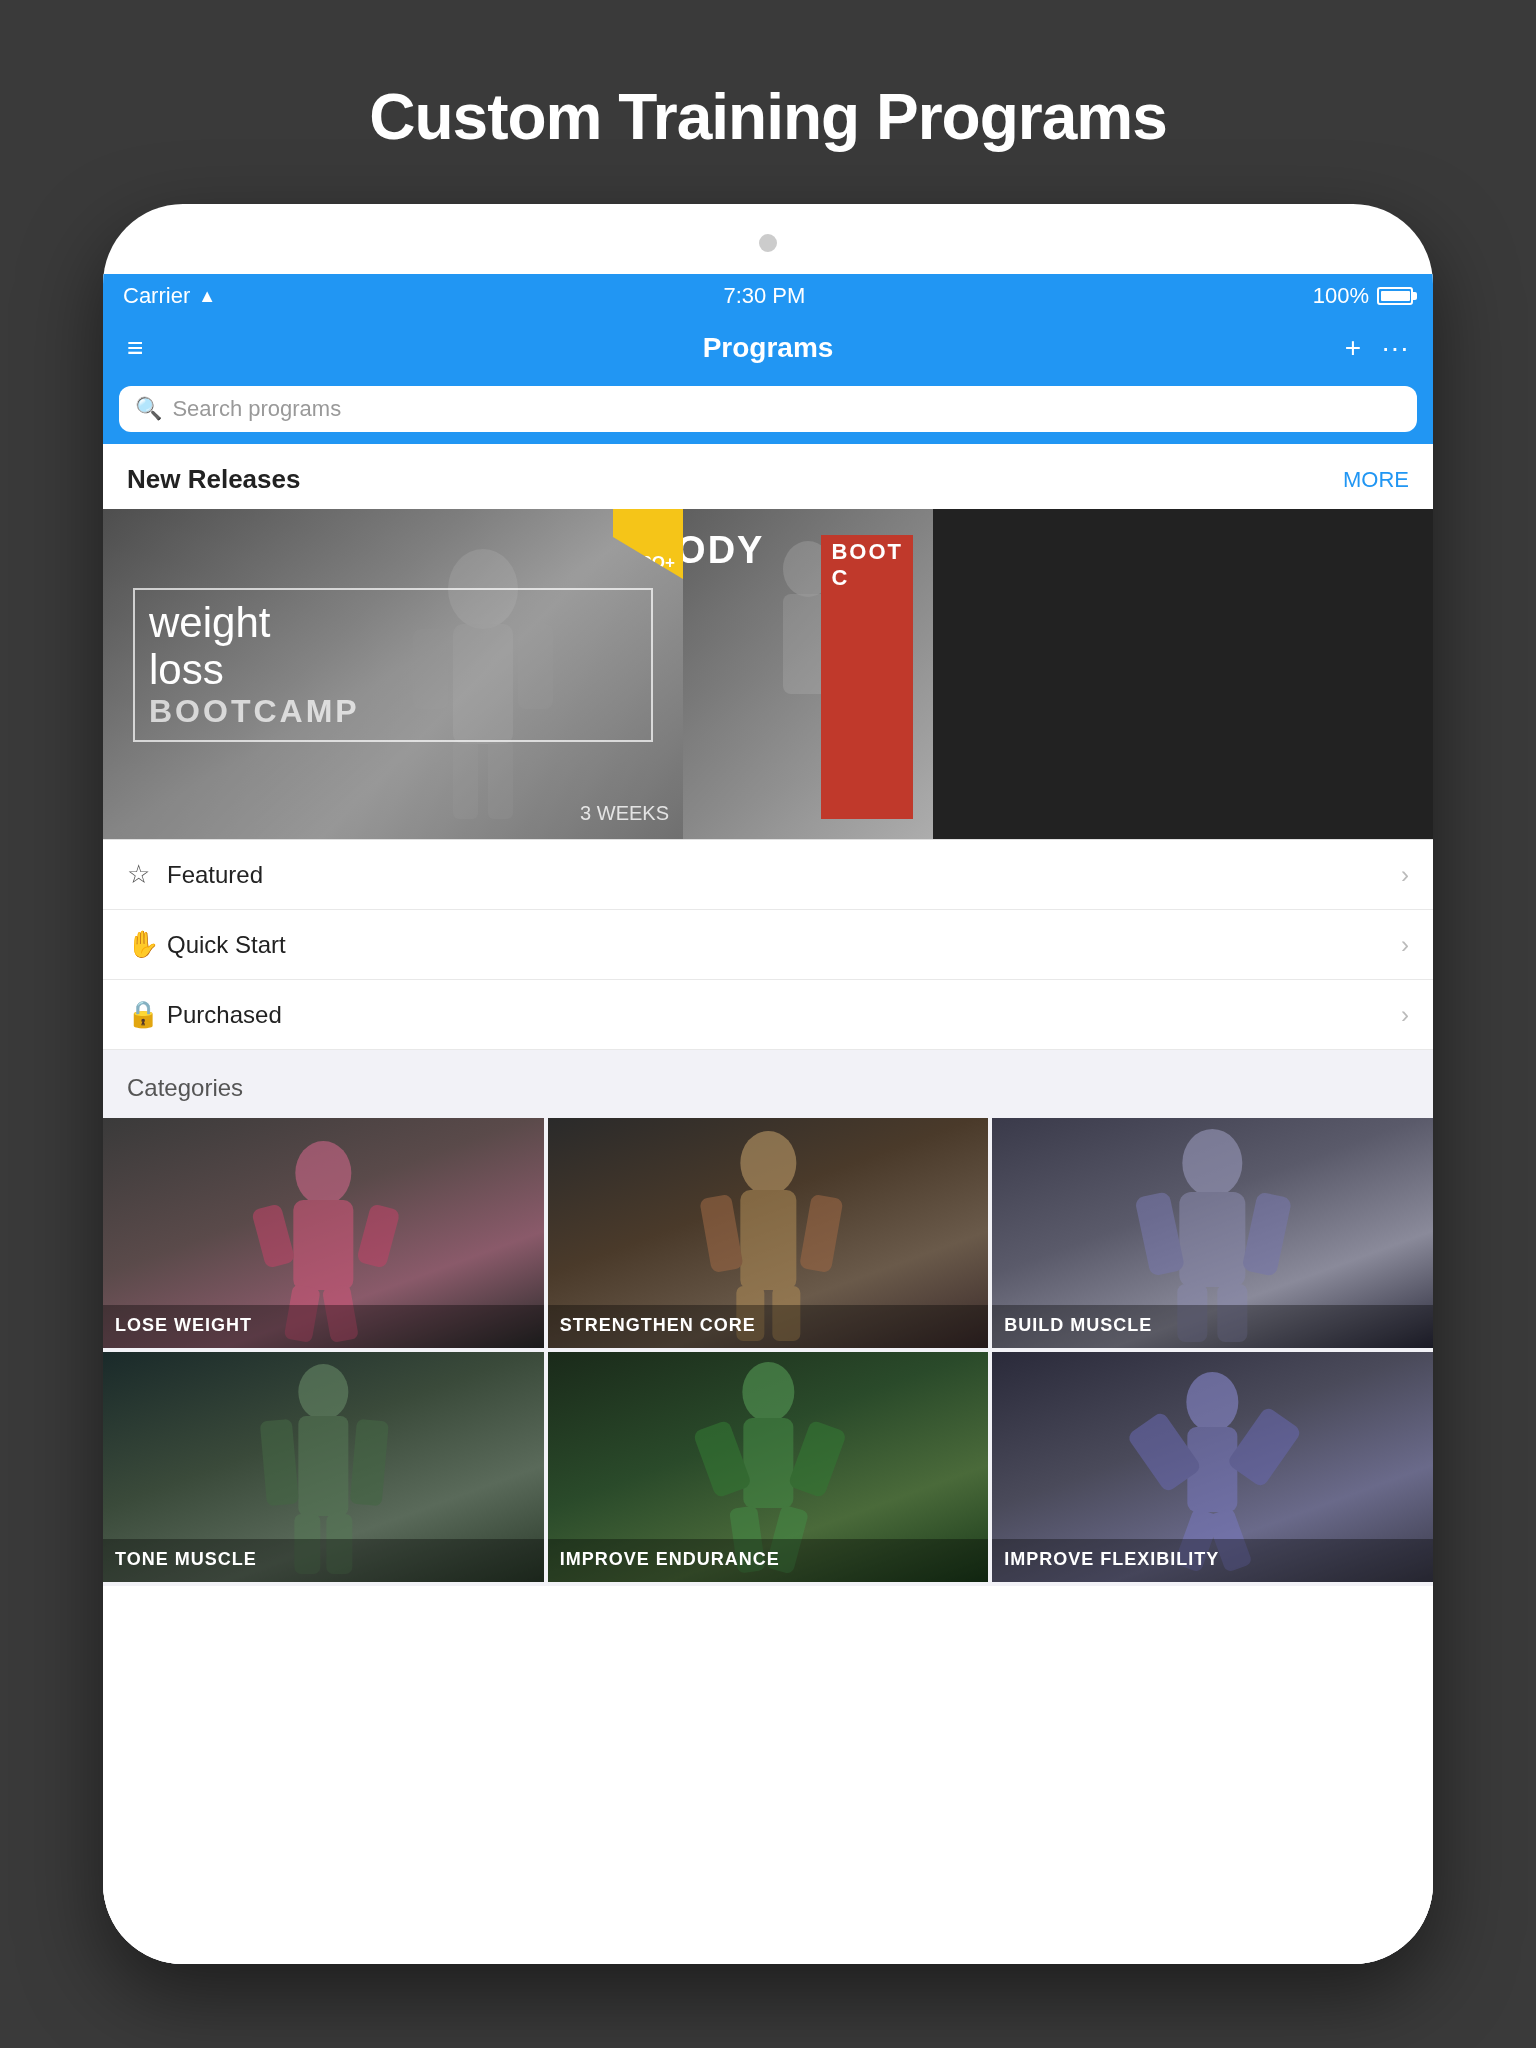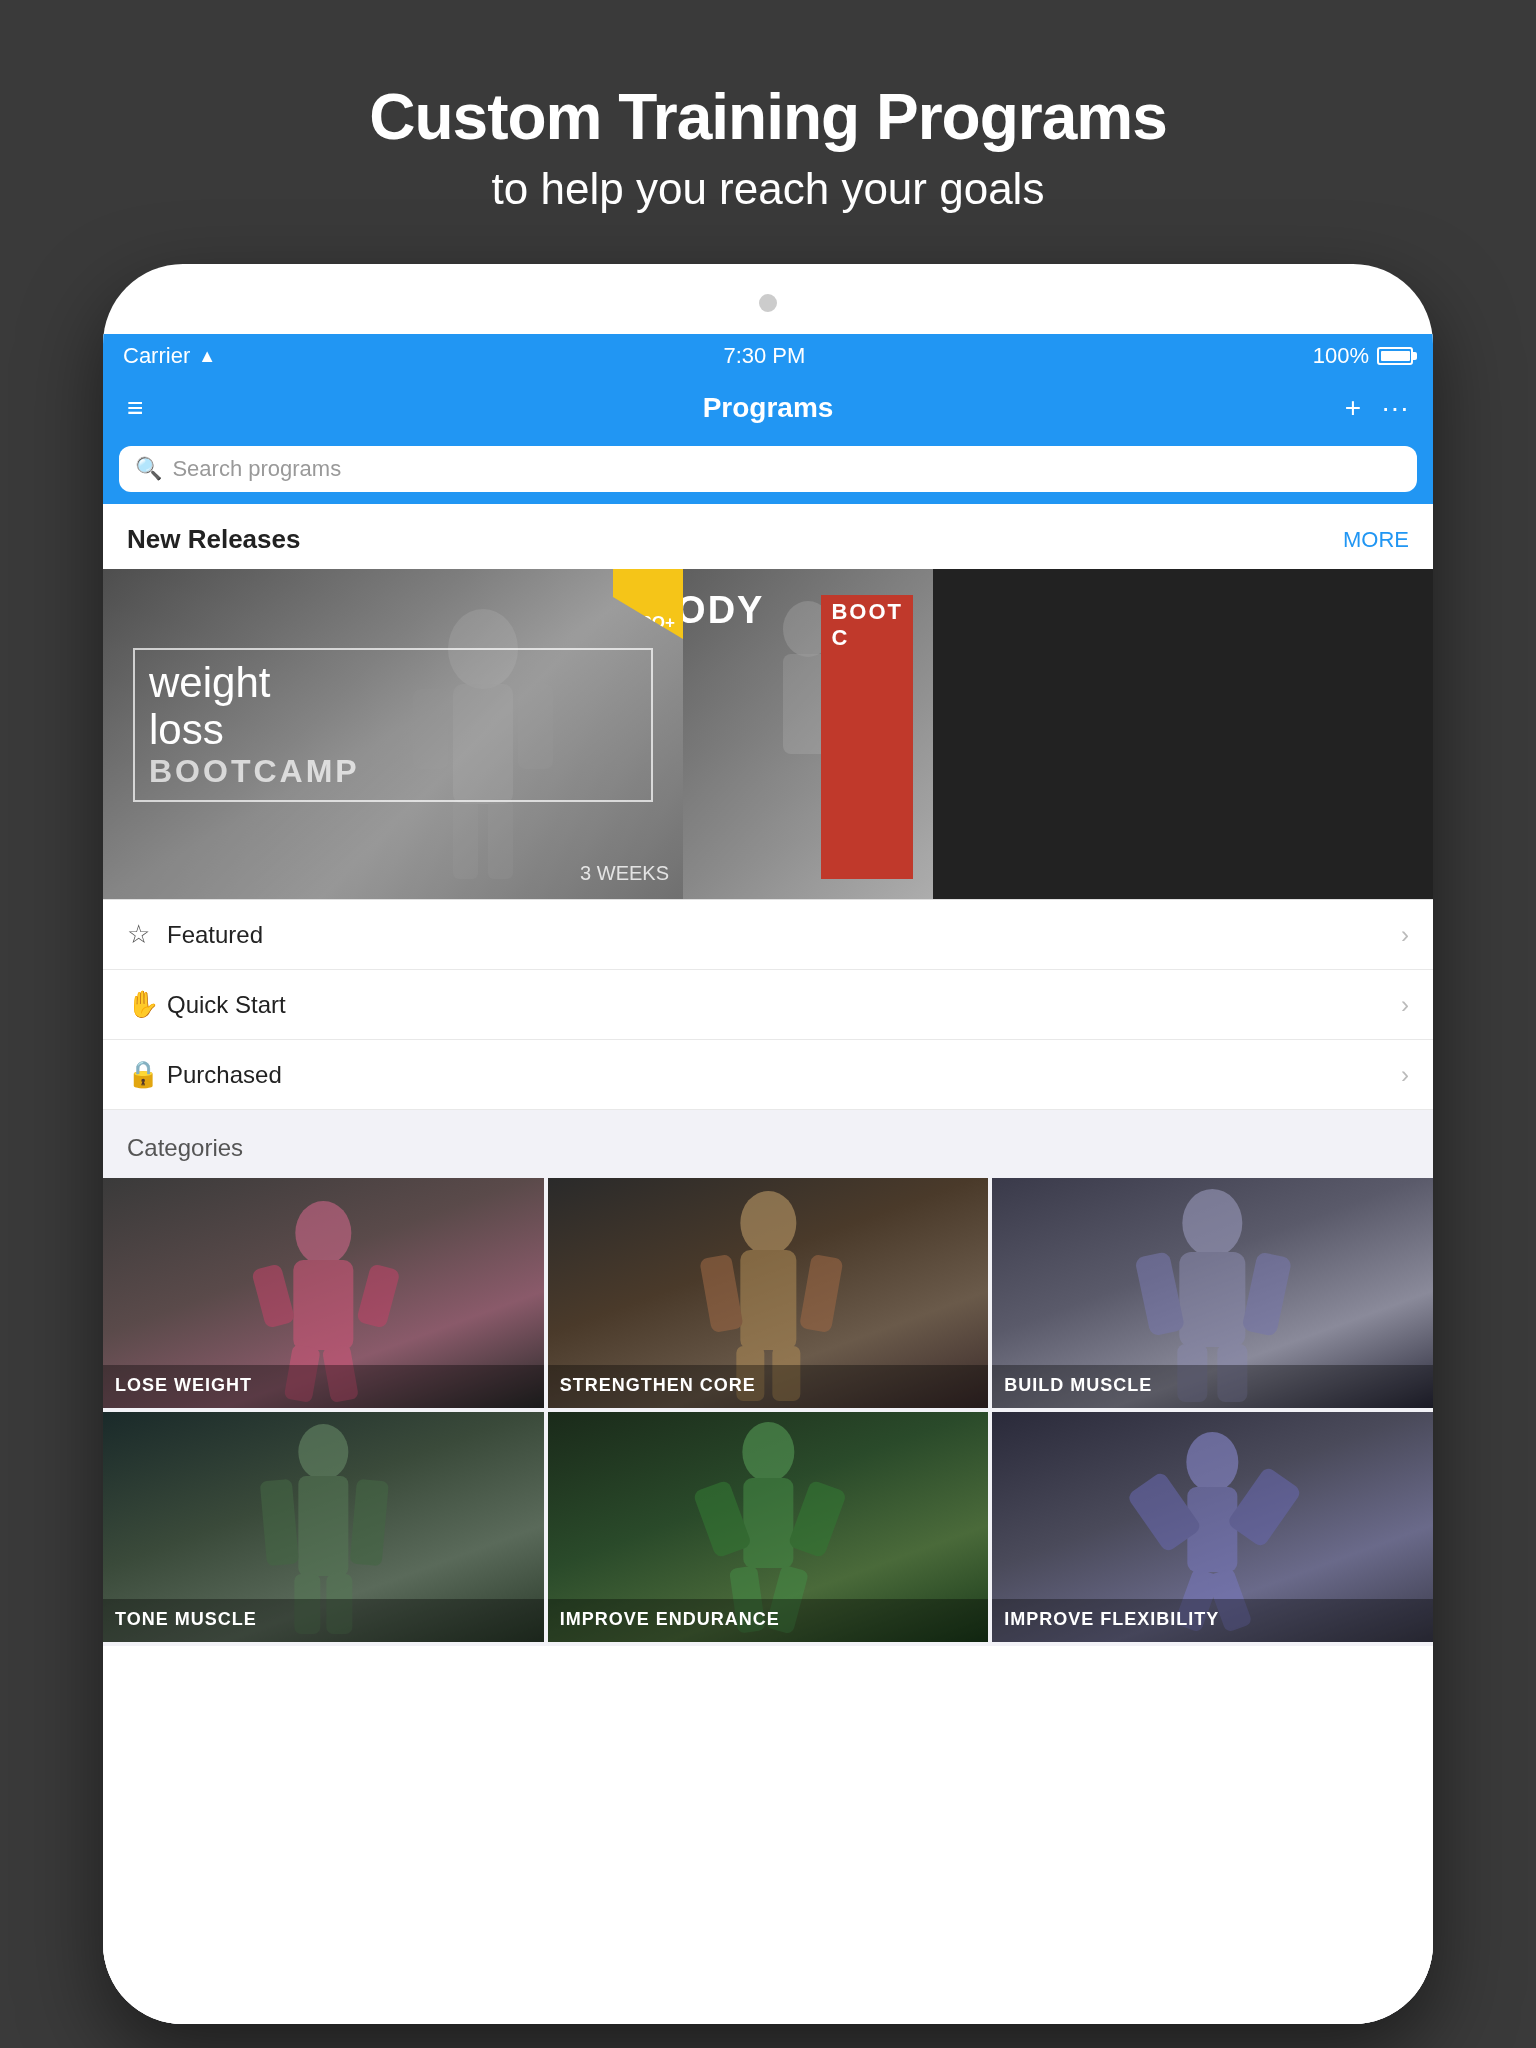--- a/index.html
+++ b/index.html
@@ -378,21 +378,20 @@
       padding: 10px 12px 12px;
       letter-spacing: 1px;
       text-transform: uppercase;
     }
   </style>
 </head>
 <body>
 
 <div class="page-header">
   <h1>Custom Training Programs</h1>
-  <p>to help you reach your goals</p>
 </div>
 
 <div class="tablet-frame">
   <div class="tablet-camera"></div>
 
   <div class="app-content">
 
     <div class="status-bar">
       <div class="status-left">
         <span>Carrier</span>

